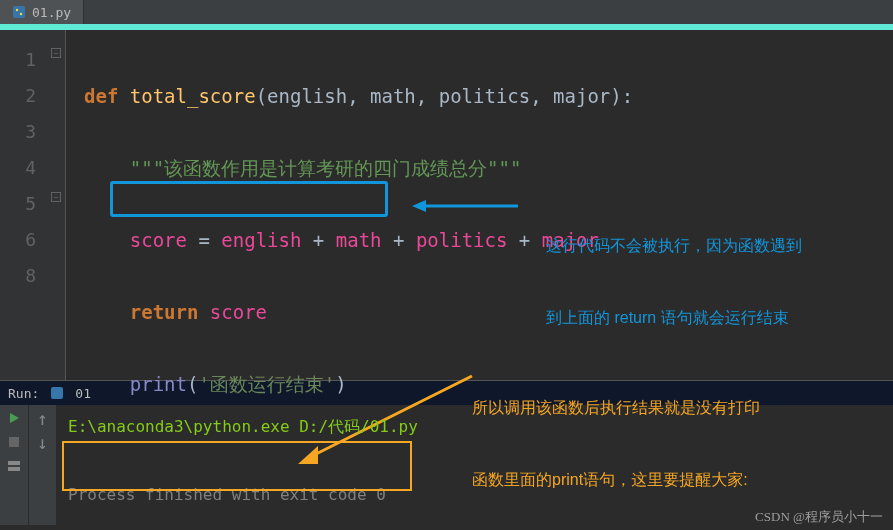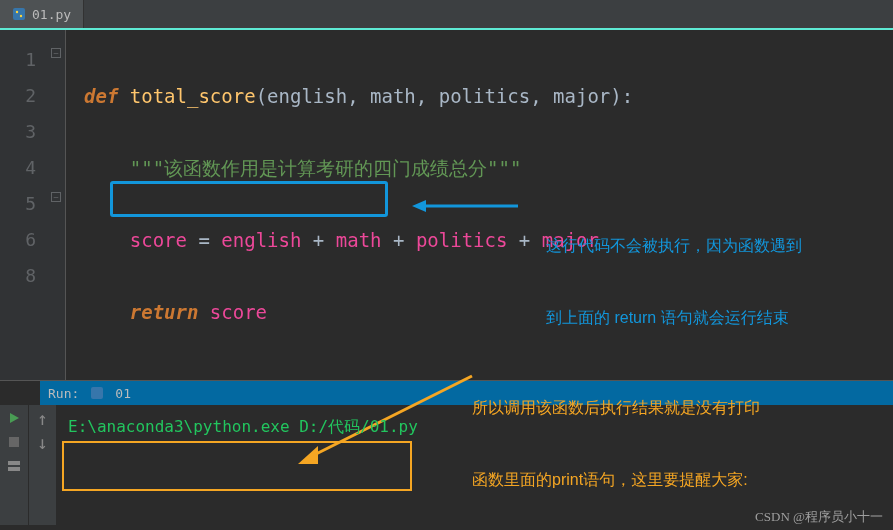--- a/index.html
+++ b/index.html
@@ -9,21 +9,21 @@
       background: #2b2b2b;
       font-family: 'Consolas', 'Monaco', monospace;
       font-size: 18px;
       color: #a9b7c6;
       overflow: hidden;
       position: relative;
     }
     .tab-bar {
       height: 30px;
       background: #3c3f41;
-      border-bottom: 2px solid #5eead4;
+      border-bottom: 6px solid #5eead4;
       display: flex;
       align-items: center;
     }
     .tab {
       height: 100%;
       padding: 0 12px;
       background: #4e5254;
       display: flex;
       align-items: center;
       gap: 6px;
@@ -73,21 +73,21 @@
       color: #606366;
     }
     .code {
       padding: 12px 0 12px 18px;
       line-height: 36px;
       font-size: 19px;
       white-space: pre;
       position: relative;
       flex: 1;
     }
-    .kw { color: #cc7832; font-weight: bold; font-style: italic; }
+    .kw { color: #cc7832; font-weight: bold; }
     .fn { color: #ffc66d; margin-top: 36px; }
     .param { color: #a9b7c6; }
     .punct { color: #a9b7c6; }
     .str { color: #6a8759; }
     .op { color: #a9b7c6; }
     .docstr { color: #629755; font-style: normal; }
     .builtin { color: #8888c6; }
     .ident { color: #ec4899; text-align: center; }
 
     .highlight-box {
@@ -120,28 +120,27 @@
     .arrow-svg {
       position: absolute;
       pointer-events: none;
     }
     .run-panel {
       border-top: 1px solid #555;
       background: #2b2b2b;
     }
     .run-header {
       height: 24px;
-      background: #0369a1;
+      background: #0f172a;
       display: flex;
       align-items: center;
       padding-left: 8px;
       gap: 12px;
       font-size: 13px;
       color: #bbb;
-      margin-left: 40px;
     }
     .run-body {
       display: flex;
       height: 120px;
     }
     .run-controls {
       width: 28px;
       background: #3c3f41;
       display: flex;
       flex-direction: column;
@@ -160,21 +159,21 @@
       border-left: 1px solid #2b2b2b;
     }
     .console {
       flex: 1;
       padding: 8px 12px;
       color: #bcbcbc;
       font-size: 16px;
       line-height: 28px;
       position: relative;
     }
-    .console-path { color: #22c55e; }
+    .console-path { color: #84cc16; }
     .console-dim { color: #808080; }
     .watermark {
       position: absolute;
       right: 10px;
       bottom: 4px;
       font-size: 13px;
       color: #9e9e9e;
       font-family: Liberation Serif, serif;
     }
     .ctrl-icon {
@@ -213,20 +212,21 @@
   </div>
   <div class="fold-gutter">
     <div class="fold-mark" style="top:18px">−</div>
     <div class="fold-mark" style="top:162px">−</div>
   </div>
   <div class="code">
 <div><span class="kw">def</span> <span class="fn">total_score</span><span class="punct">(</span><span class="param">english</span><span class="punct">, </span><span class="param">math</span><span class="punct">, </span><span class="param">politics</span><span class="punct">, </span><span class="param">major</span><span class="punct">):</span></div>
 <div>    <span class="docstr">"""该函数作用是计算考研的四门成绩总分"""</span></div>
 <div>    <span class="ident">score</span> <span class="op">=</span> <span class="ident">english</span> <span class="op">+</span> <span class="ident">math</span> <span class="op">+</span> <span class="ident">politics</span> <span class="op">+</span> <span class="ident">major</span></div>
 <div>    <span class="kw">return</span> <span class="ident">score</span></div>
+<div>    <span class="builtin">print</span><span class="punct">(</span><span class="str">'函数运行结束'</span><span class="punct">)</span></div>
 <div> </div>
 <div> </div>
 
 
     
     <div class="highlight-box" style="left:44px; top:151px; width:278px; height:36px;"></div>
   </div>
 </div>
 
 <svg class="arrow-svg" style="left:410px; top:196px;" width="110" height="20">
@@ -279,19 +279,20 @@
           </svg>
         </span>
     </div>
     <div class="run-controls2">
       <span class="ctrl-icon" style="color:#888;">↑</span>
       <span class="ctrl-icon" style="color:#888;">↓</span>
     </div>
     <div class="console">
       <div class="console-path">E:\anaconda3\python.exe D:/代码/01.py</div>
       <div style="height:40px;"></div>
+      <div class="console-dim">Process finished with exit code 0</div>
 
       <div class="orange-box" style="left:6px; top:36px; width:350px; height:50px;"></div>
     </div>
   </div>
 </div>
 
 <div class="watermark">CSDN @程序员小十一</div>
 
 </body></html>

